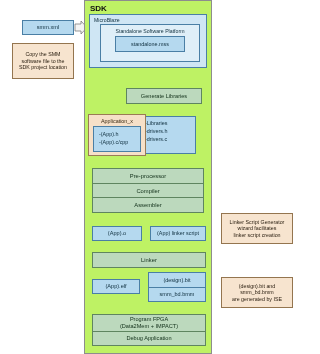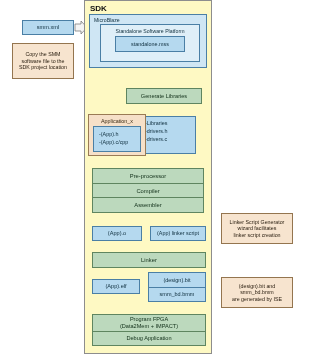--- a/index.html
+++ b/index.html
@@ -51,21 +51,21 @@
     align-items: center;
     justify-content: center;
     flex-direction: column;
     padding: 2px 3px;
   }
 
   
   #sdk-panel {
     left: 84px; top: 0px;
     width: 128px; height: 354px;
-    background: #fef9c3;
+    background: #bef264;
     border: 1px solid #8d8d8d;
   }
   #sdk-title {
     position: absolute;
     left: 5px; top: 3px;
     font-size: 8px;
     font-weight: bold;
     color: #111;
   }
 

